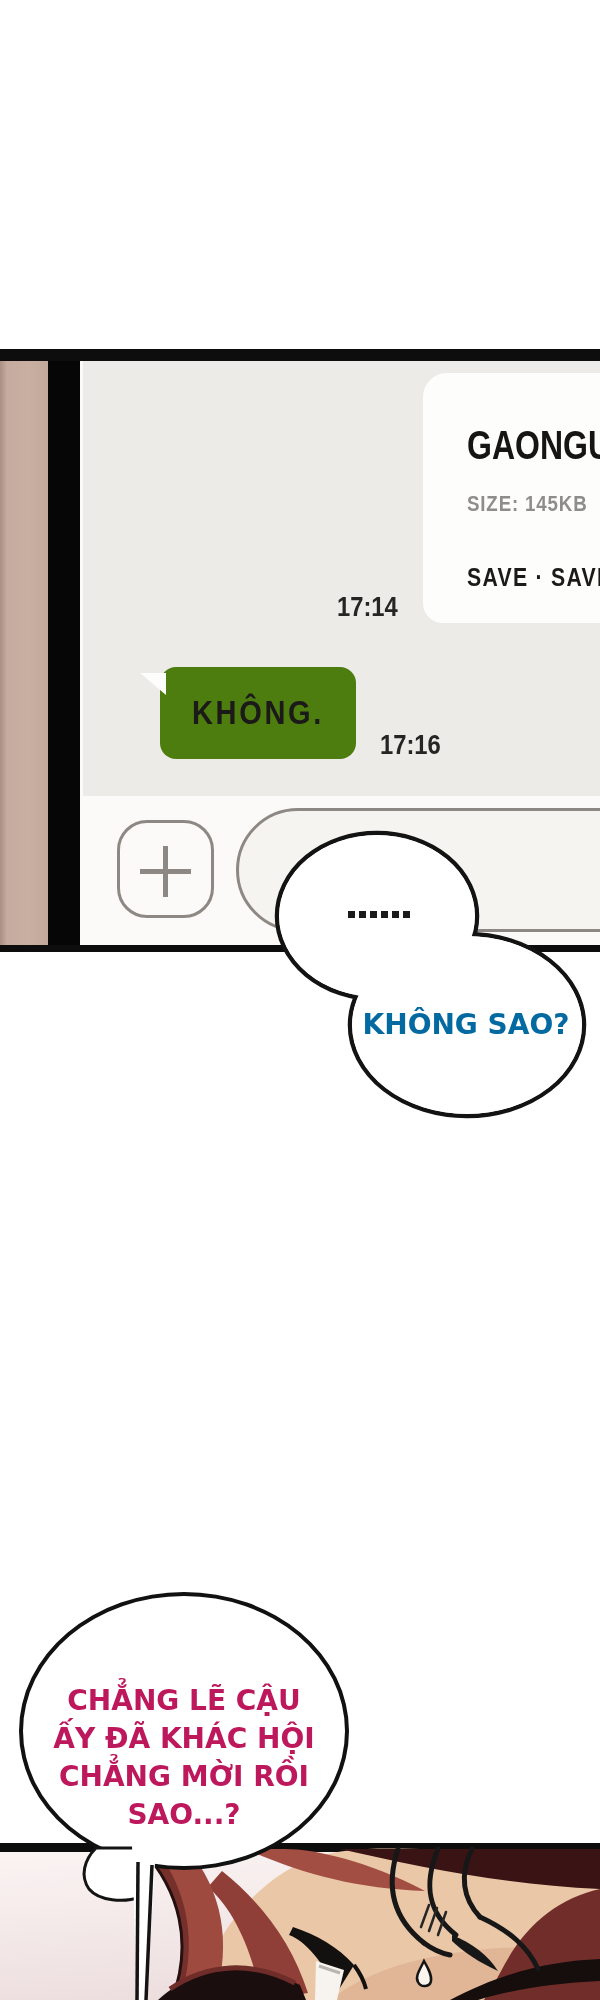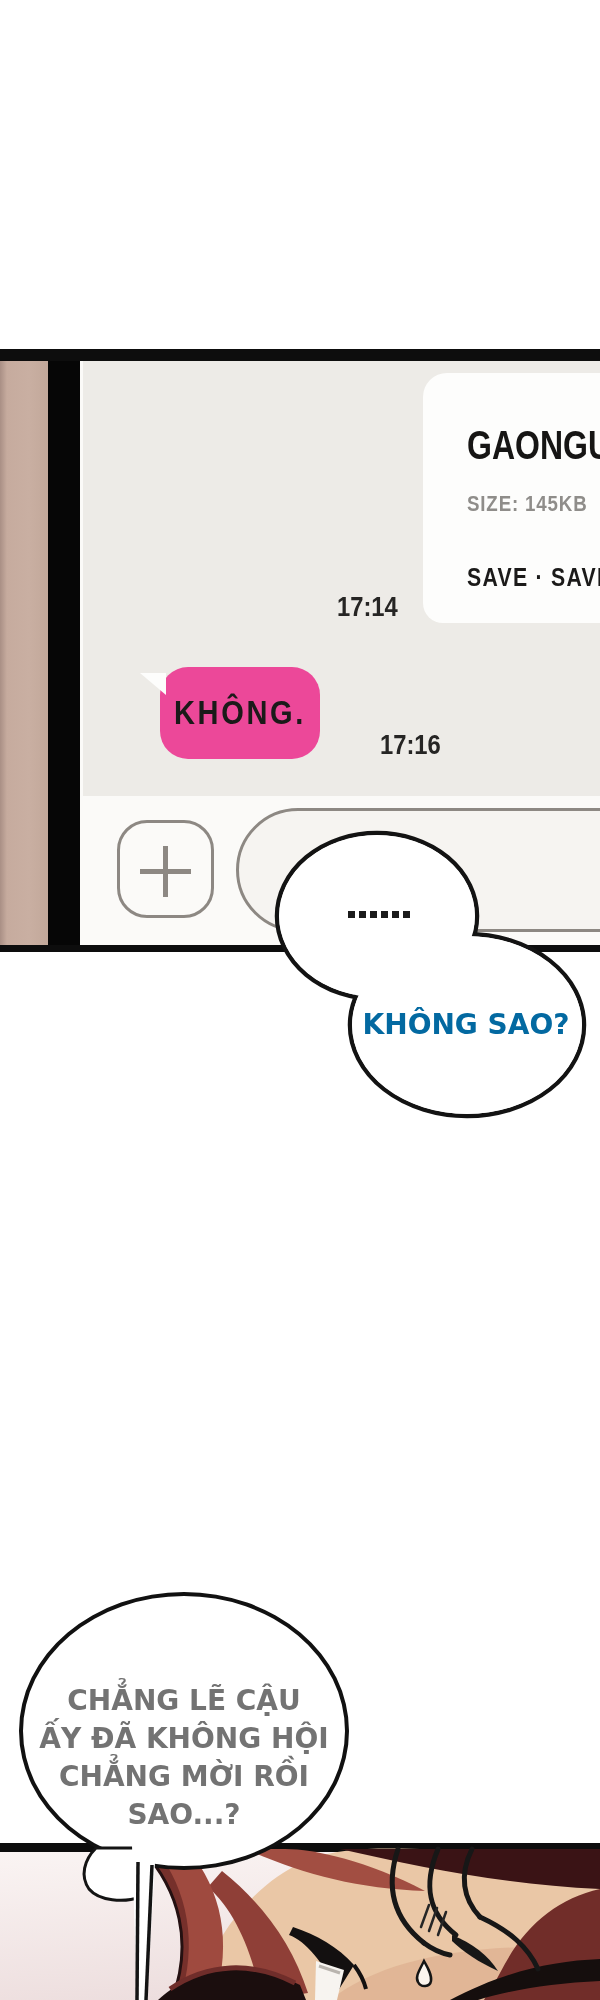--- a/index.html
+++ b/index.html
@@ -23,22 +23,22 @@
   .file-size{position:absolute;left:44px;top:118px;font-size:22px;color:#8f8d8a;
              letter-spacing:1px;transform:scaleX(.85);}
   .file-actions{position:absolute;left:44px;top:190px;font-size:25px;color:#1b1a19;
                 letter-spacing:1.5px;transform:scaleX(.85);}
 
   .timestamp{position:absolute;font-size:27px;font-weight:bold;color:#262524;transform:scaleX(.88);
              transform-origin:left center;white-space:nowrap;}
   .ts1{left:254px;top:231px;}
   .ts2{left:297px;top:369px;}
 
-  .reply-bubble{position:absolute;left:77px;top:306px;width:160px;height:92px;background:#ec4899;
-                border-radius:28px;display:flex;align-items:center;justify-content:center;}
+  .reply-bubble{position:absolute;left:77px;top:306px;width:196px;height:92px;background:#4d7c0f;
+                border-radius:16px;display:flex;align-items:center;justify-content:center;}
   .reply-tail{position:absolute;left:-20px;top:6px;width:0;height:0;border-style:solid;
               border-width:0 26px 22px 0;border-color:transparent #fdfdfc transparent transparent;}
   .reply-text{font-size:33px;font-weight:bold;color:#1b1a19;letter-spacing:3px;transform:scaleX(.88);}
 
   .input-bar{position:absolute;left:0;top:435px;width:100%;height:149px;background:#fbfaf8;}
   .plus-btn{position:absolute;left:34px;top:24px;width:97px;height:98px;box-sizing:border-box;
             border:3px solid #8d8883;border-radius:30px;background:#fbfaf8;}
   .plus-h{position:absolute;left:20px;top:46px;width:51px;height:5px;background:#8d8883;}
   .plus-v{position:absolute;left:43px;top:23px;width:5px;height:51px;background:#8d8883;}
   .msg-field{position:absolute;left:153px;top:12px;width:500px;height:124px;box-sizing:border-box;
@@ -53,21 +53,21 @@
              font-family:"DejaVu Sans",sans-serif;font-weight:bold;font-size:28px;color:#0369a1;
              letter-spacing:0px;white-space:nowrap;}
 
   
   .artwork{position:absolute;left:0;top:1843px;width:600px;height:157px;z-index:1;}
 
   
   .big-bubble{position:absolute;left:19px;top:1592px;width:330px;height:278px;box-sizing:border-box;
               background:#fff;border:4px solid #111;border-radius:50%;z-index:2;text-align:center;}
   .big-bubble-text{margin-top:86px;font-family:"DejaVu Sans",sans-serif;font-weight:bold;
-                   font-size:28px;line-height:38px;color:#737373;letter-spacing:0px;}
+                   font-size:28px;line-height:38px;color:#be185d;letter-spacing:0px;}
   .tail-svg{position:absolute;left:80px;top:1846px;width:80px;height:154px;z-index:3;}
 </style>
 </head>
 <body>
 
 <div id="stage">
 
   <div class="panel">
     <div class="strip-tan"></div>
     <div class="strip-black"></div>
@@ -159,21 +159,21 @@
         <path d="M 437,65 L 429,88"></path>
         <path d="M 446,69 L 438,92"></path>
     </g>
 
     <path d="M 424,118 C 419,128 415,134 418,139 C 421,145 430,144 431,138 C 432,132 428,125 424,118 Z" fill="#fcf5ee" stroke="#151515" stroke-width="2.5"></path>
   </svg>
 
   <div class="big-bubble">
     <div class="big-bubble-text">
       <div>CHẲNG LẼ CẬU</div>
-      <div>ẤY ĐÃ KHÔNG HỘI</div>
+      <div>ẤY ĐÃ KHÁC HỘI</div>
       <div>CHẲNG MỜI RỒI</div>
       <div>SAO...?</div>
     </div>
   </div>
   <svg class="tail-svg" viewBox="0 0 80 154">
     <path d="M 16,2 C 4,14 0,30 9,43 C 19,55 44,57 60,51 L 66,2 Z" fill="#ffffff" stroke="#141414" stroke-width="3"></path>
     <path d="M 52,0 L 76,0 L 67,154 L 57,154 Z" fill="#ffffff"></path>
     <path d="M 58,16 L 57,154" stroke="#141414" stroke-width="3.5"></path>
     <path d="M 72,19 L 66,154" stroke="#141414" stroke-width="3.5"></path>
   </svg>

